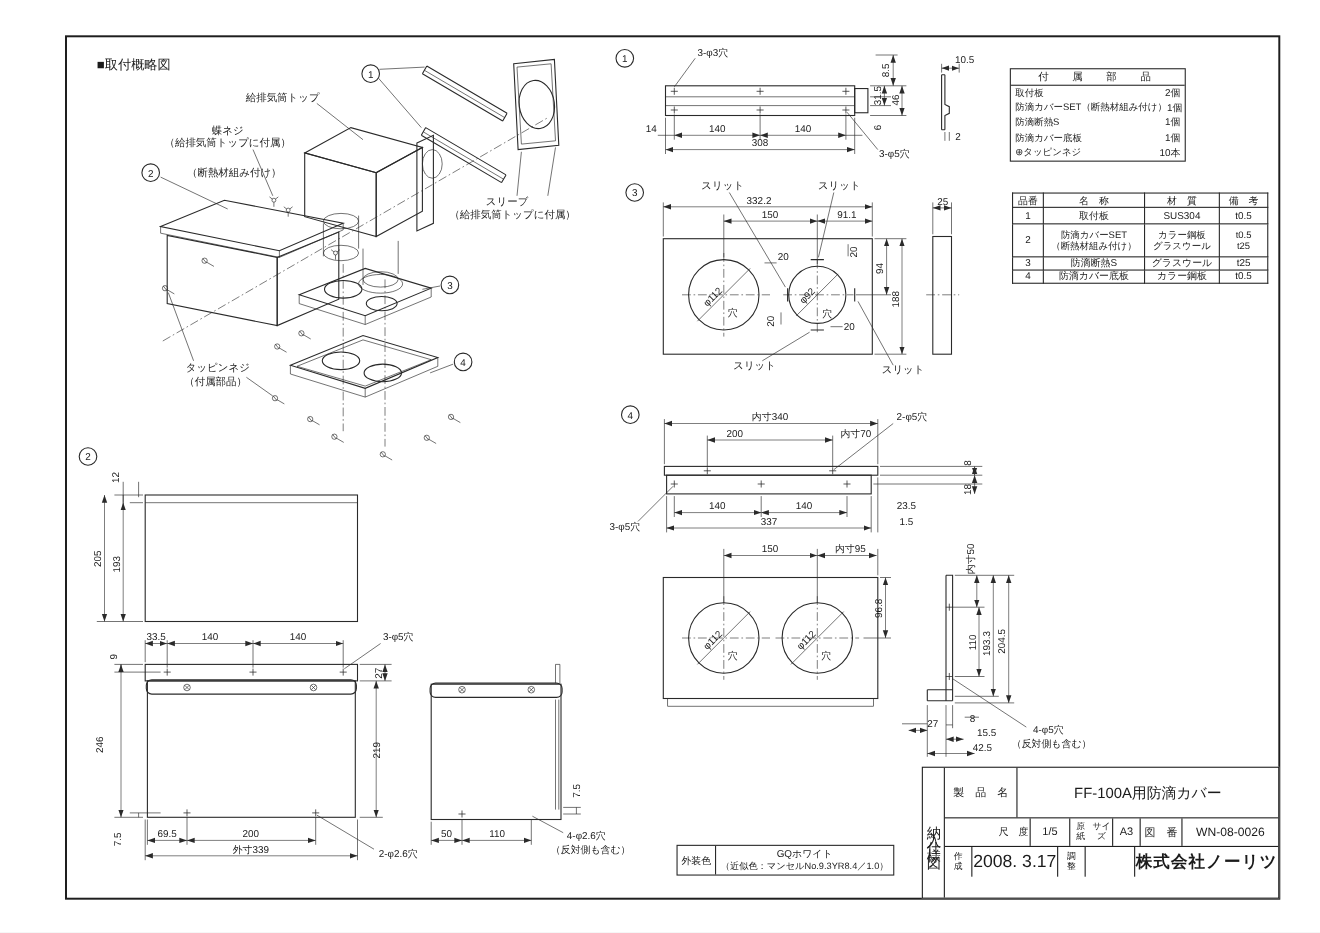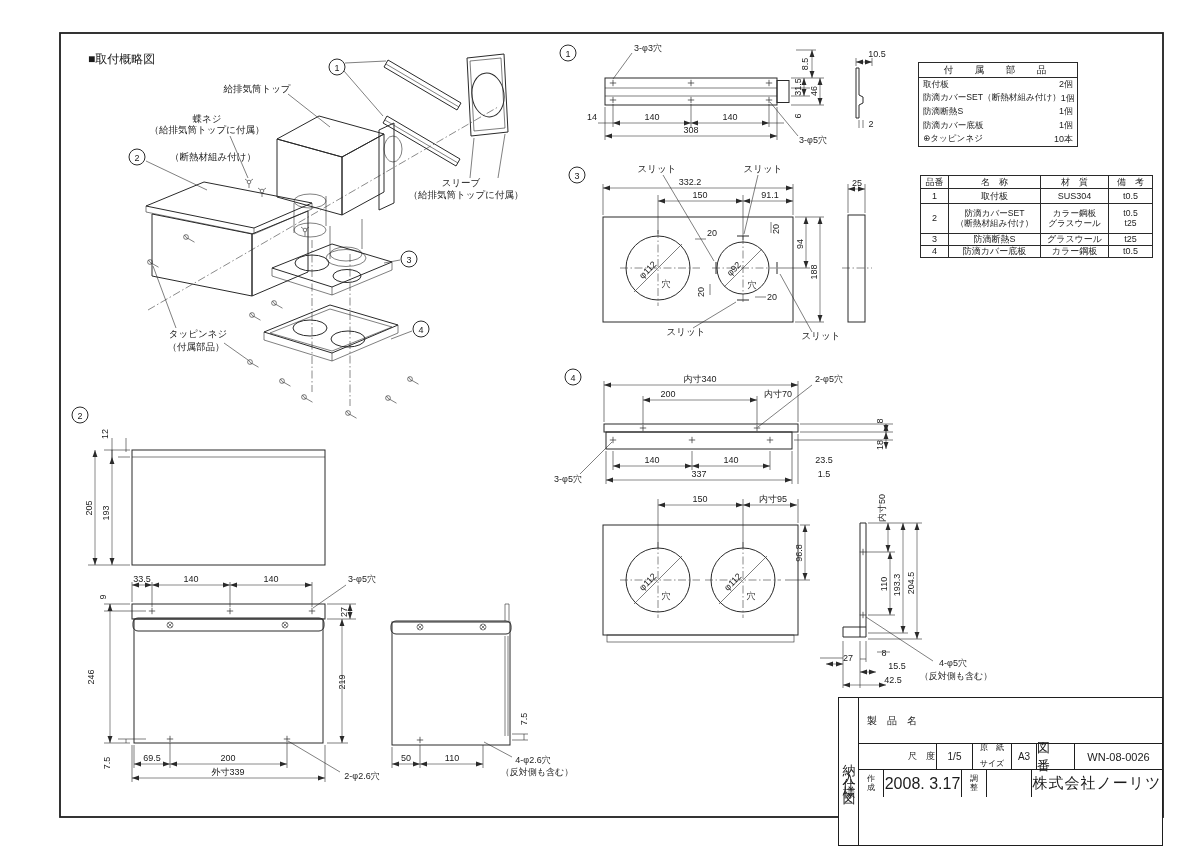--- a/index.html
+++ b/index.html
@@ -33,21 +33,21 @@
   
   .tb{border:1.6px solid #1e1e1e;display:flex;background:#fff;}
   .tb .vcol{width:19px;border-right:1px solid #1e1e1e;display:flex;align-items:center;justify-content:center;
             writing-mode:vertical-rl;text-orientation:upright;font-size:13px;letter-spacing:7px;}
   .tb .main{flex:1;display:flex;flex-direction:column;}
   .tb .r{display:flex;border-bottom:1px solid #1e1e1e;}
   .tb .r:last-child{border-bottom:none;}
   .tb .c{border-right:1px solid #1e1e1e;display:flex;align-items:center;justify-content:center;box-sizing:border-box;}
   .tb .c:last-child{border-right:none;}
   .sm2{font-size:8px;line-height:1.1;text-align:center;}
-  .company{font-size:15px;font-weight:normal;letter-spacing:1px;}
+  .company{font-size:15px;font-weight:bold;letter-spacing:1px;}
 </style>
 </head>
 <body>
 
 <div id="page">
 
 <svg width="1200" height="848" viewBox="0 0 1200 848">
   <defs>
     <marker id="ar" viewBox="0 0 10 10" refX="10" refY="5" markerWidth="7" markerHeight="7" markerUnits="userSpaceOnUse" orient="auto-start-reverse">
       <path d="M0,1.5 L10,5 L0,8.5 z" fill="#2a2a2a"></path>
@@ -488,36 +488,44 @@
       <tr style="height:12px">
         <td>4</td>
         <td>防滴カバー底板</td>
         <td>カラー鋼板</td>
         <td>t0.5</td>
       </tr>
     </tbody>
       </table>
   </div>
 
-
-  <div class="ovl tb" style="left:838px;top:697px;width:325px;height:149px;">
+  <div class="ovl clr" style="left:615px;top:768px;width:198px;height:28px;">
+    <div class="lb">外装色</div>
+    <div class="vl">
+      <span>GQホワイト</span>
+      <span class="l2">（近似色：マンセルNo.9.3YR8.4／1.0）</span>
+    </div>
+  </div>
+
+  <div class="ovl tb" style="left:838px;top:697px;width:325px;height:120px;">
     <div class="vcol">納入仕様図</div>
     <div class="main">
       <div class="r" style="height:45px;">
         <div class="c" style="width:66px;font-size:10px;">製　品　名</div>
+        <div class="c" style="flex:1;font-size:13.5px;">FF-100A用防滴カバー</div>
       </div>
       <div class="r" style="height:25px;">
         <div class="c" style="width:30px;font-size:9px;margin-left:48px;">尺　度</div>
         <div class="c" style="width:36px;font-size:10px;">1/5</div>
-        <div class="c sm2" style="width:39px;flex-direction:column;justify-content:space-between;">
+        <div class="c sm2" style="width:39px;flex-direction:row;">
           <span>原　紙</span>
           <span>サイズ</span>
         </div>
         <div class="c" style="width:25px;font-size:10px;">A3</div>
-        <div class="c" style="width:38px;font-size:13px;">図　番</div>
+        <div class="c" style="width:38px;font-size:10px;">図　番</div>
         <div class="c" style="flex:1;font-size:11px;">WN-08-0026</div>
       </div>
       <div class="r" style="height:27px;">
         <div class="c sm2" style="width:25px;flex-direction:column;">
           <span>作</span>
           <span>成</span>
         </div>
         <div class="c" style="width:78px;font-size:16px;">2008. 3.17</div>
         <div class="c sm2" style="width:25px;flex-direction:column;">
           <span>調</span>

